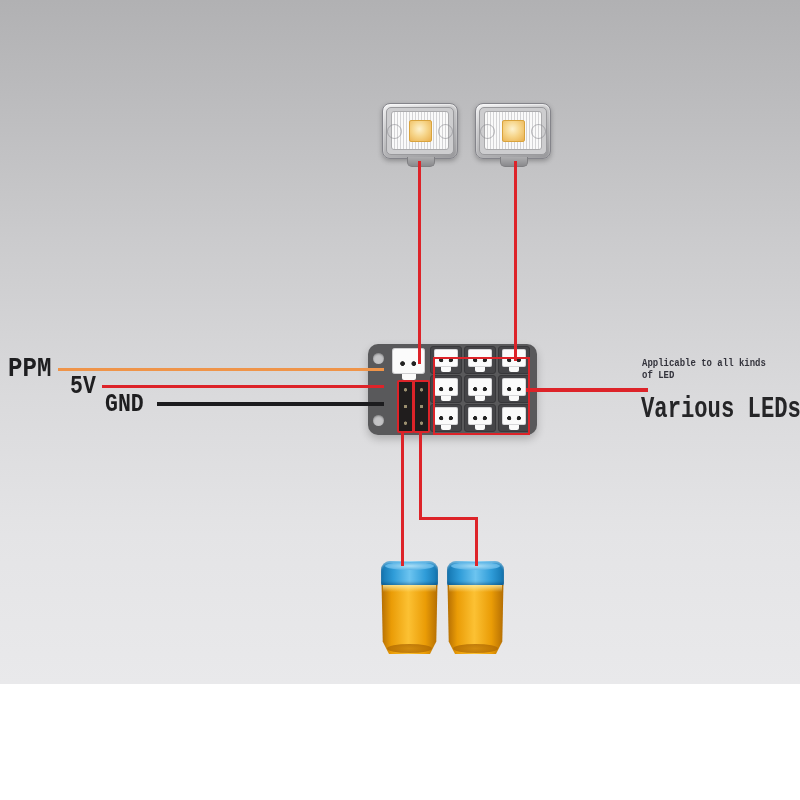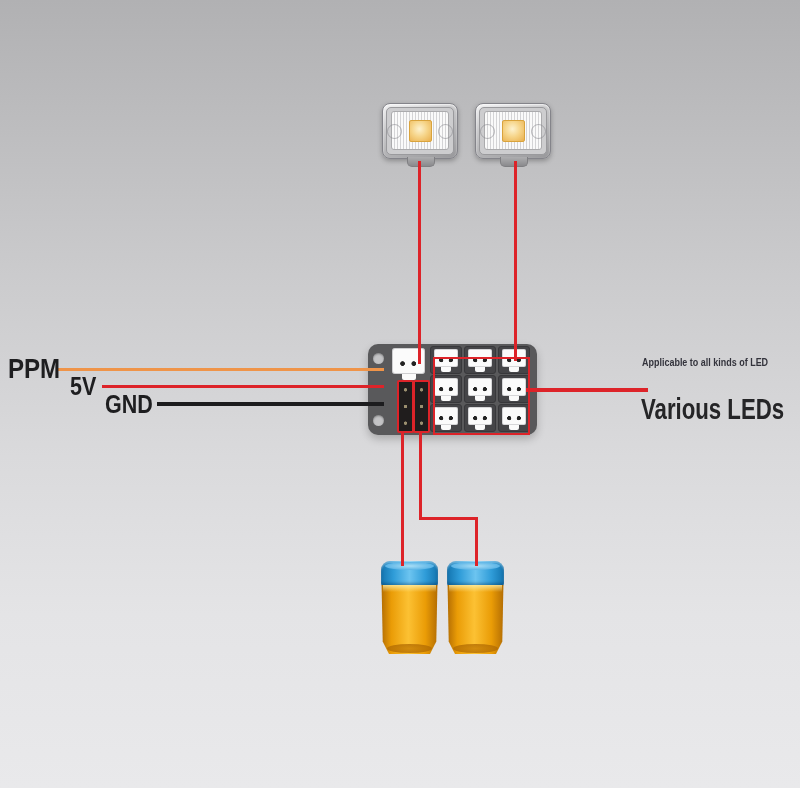--- a/index.html
+++ b/index.html
@@ -1,18 +1,18 @@
 <!DOCTYPE html>
 <html><head>
 <meta charset="utf-8">
 <style>
   html,body{margin:0;padding:0;}
   #stage{
-    position:relative;width:800px;height:788px;overflow:hidden;
-    font-family:Liberation Sans, sans-serif;
+    position:relative;width:800px;height:684px;overflow:hidden;
+    font-family:Liberation Mono, monospace;
     background:linear-gradient(180deg,#b1b1b3 0%,#bcbcbe 15%,#cbcbcd 35%,#dadadc 58%,#e4e4e6 78%,#e9e9eb 100%);
   }
   
   .wire{position:absolute;z-index:3;}
   .wire.red{background:#dd2329;}
   .wire.orange{background:#ef9449;}
   .wire.black{background:#1c1c1e;}
   
   .led{position:absolute;width:76px;height:56px;z-index:2;}
   .led .frame{position:absolute;inset:0;border-radius:8px;border:1px solid #84848a;

